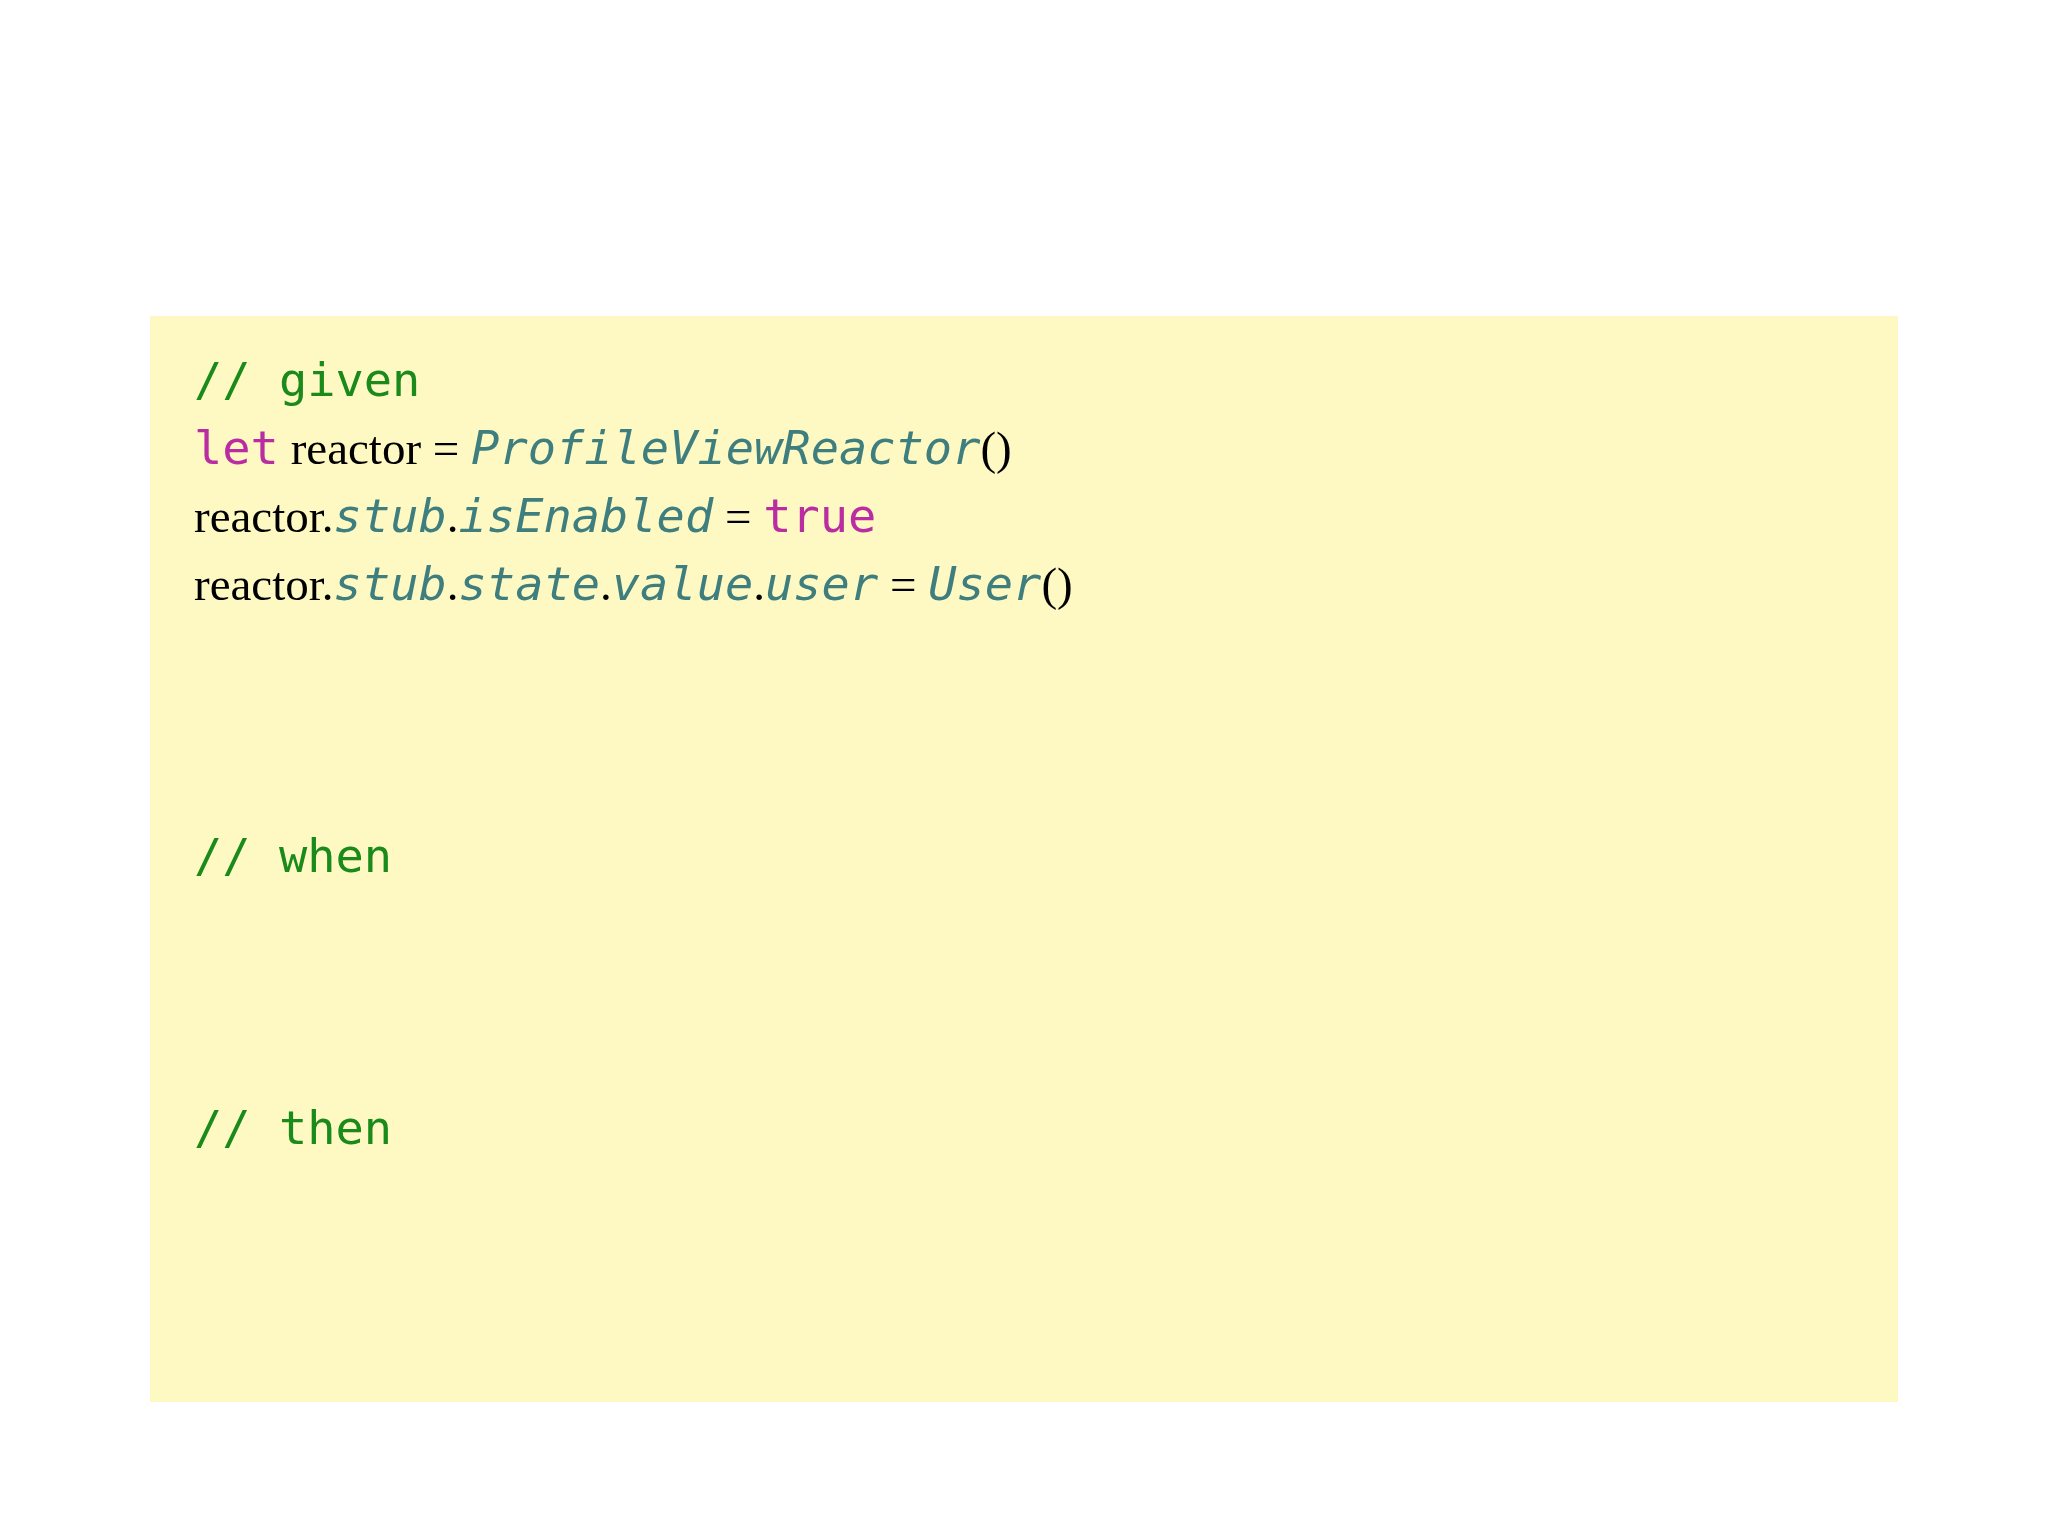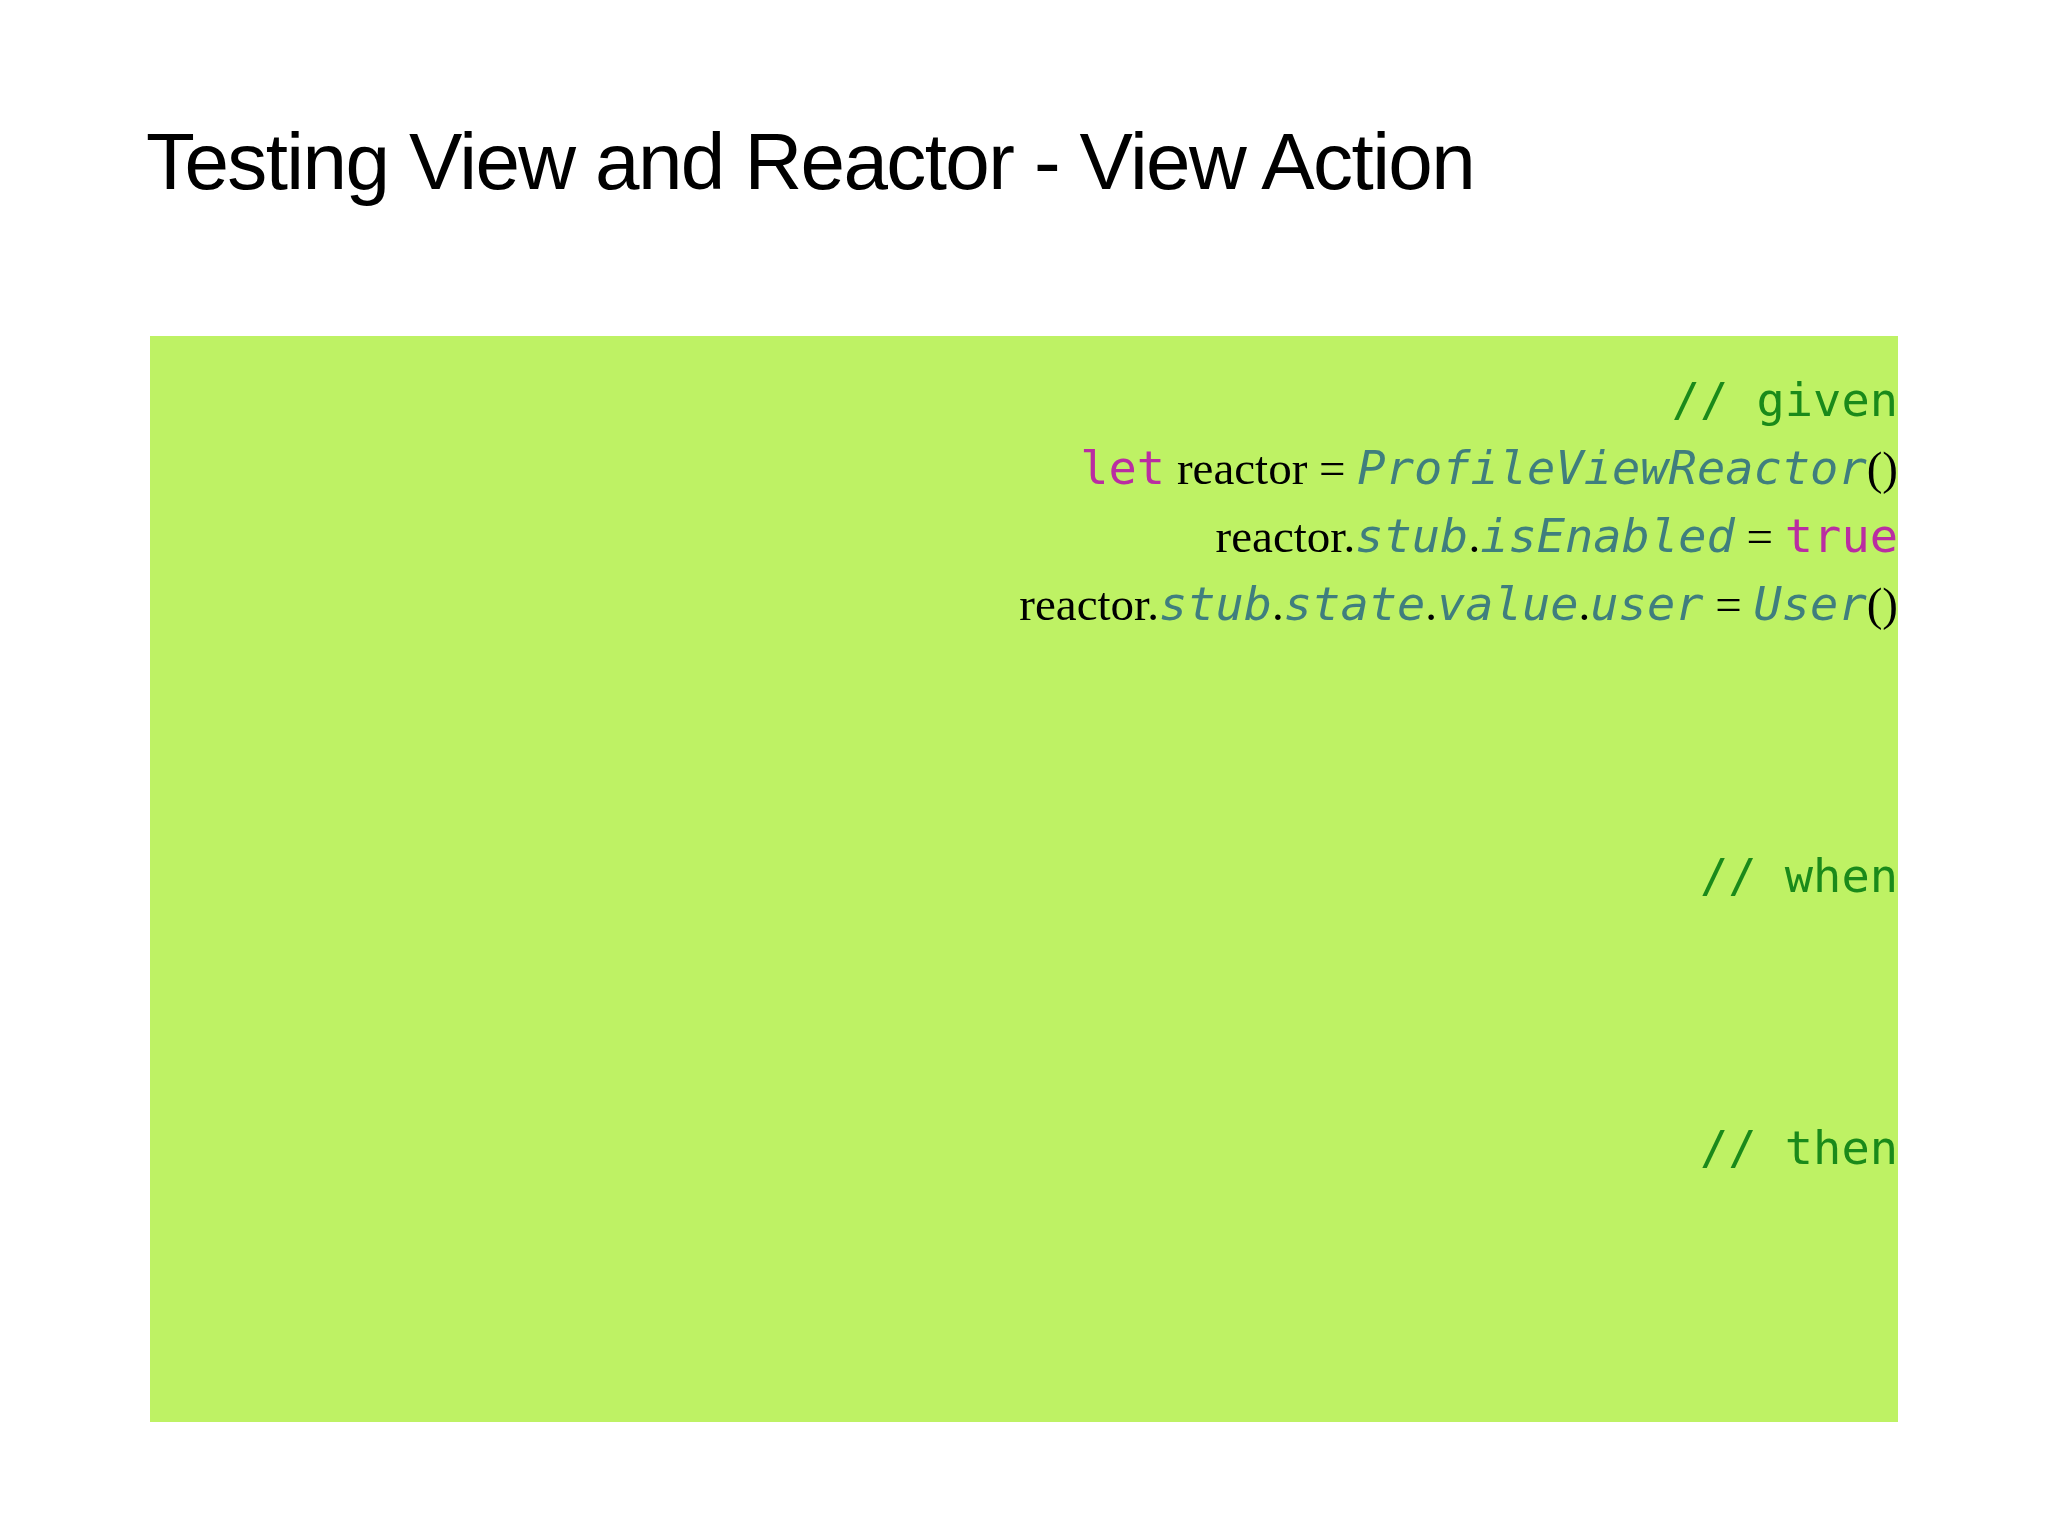--- a/index.html
+++ b/index.html
@@ -31,28 +31,27 @@
     font-weight: 400;
     letter-spacing: -1.6px;
     color: #000000;
     line-height: 1.0;
     white-space: pre;
   }
 
   .code-panel {
     position: absolute;
     left: 150px;
-    top: 336px;
+    top: 316px;
     width: 1748px;
     height: 1086px;
-    background: #bef264;
+    background: #fef9c3;
     box-sizing: border-box;
     padding: 30px 0 0 44px;
     overflow: hidden;
-    text-align: right;
   }
 
   .code-body {
     font-family: "DejaVu Sans Mono", monospace;
     font-size: 47px;
     line-height: 68px;
     white-space: pre;
     color: #000000;
     letter-spacing: 0px;
   }
@@ -70,19 +69,18 @@
   .tok-comment { color: #1a8a1a; }
   .tok-keyword { color: #ba2da2; }
   .tok-type    { color: #3f7e7e; font-style: italic; }
   .tok-plain   { color: #000000; font-family: Liberation Serif, serif; }
 </style>
 </head>
 <body>
 
 <div class="slide">
 
-  <div class="slide-title">Testing View and Reactor - View Action</div>
 
   <div class="code-panel">
     <div class="code-body"><div class="code-line"><span class="tok tok-comment">// given</span></div><div class="code-line"><span class="tok tok-keyword">let</span><span class="tok tok-plain"> reactor = </span><span class="tok tok-type">ProfileViewReactor</span><span class="tok tok-plain">()</span></div><div class="code-line"><span class="tok tok-plain">reactor</span><span class="tok tok-plain">.</span><span class="tok tok-type">stub</span><span class="tok tok-plain">.</span><span class="tok tok-type">isEnabled</span><span class="tok tok-plain"> = </span><span class="tok tok-keyword">true</span></div><div class="code-line"><span class="tok tok-plain">reactor</span><span class="tok tok-plain">.</span><span class="tok tok-type">stub</span><span class="tok tok-plain">.</span><span class="tok tok-type">state</span><span class="tok tok-plain">.</span><span class="tok tok-type">value</span><span class="tok tok-plain">.</span><span class="tok tok-type">user</span><span class="tok tok-plain"> = </span><span class="tok tok-type">User</span><span class="tok tok-plain">()</span></div><div class="code-line blank">&nbsp;</div><div class="code-line blank">&nbsp;</div><div class="code-line blank">&nbsp;</div><div class="code-line"><span class="tok tok-comment">// when</span></div><div class="code-line blank">&nbsp;</div><div class="code-line blank">&nbsp;</div><div class="code-line blank">&nbsp;</div><div class="code-line"><span class="tok tok-comment">// then</span></div></div>
   </div>
 
 </div>
 
 </body></html>

